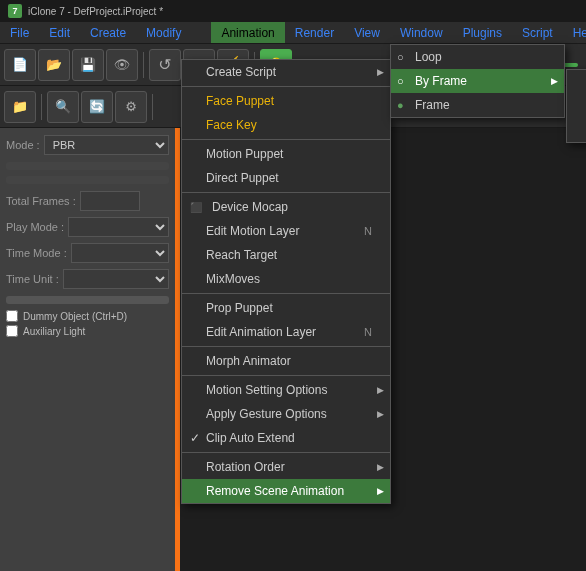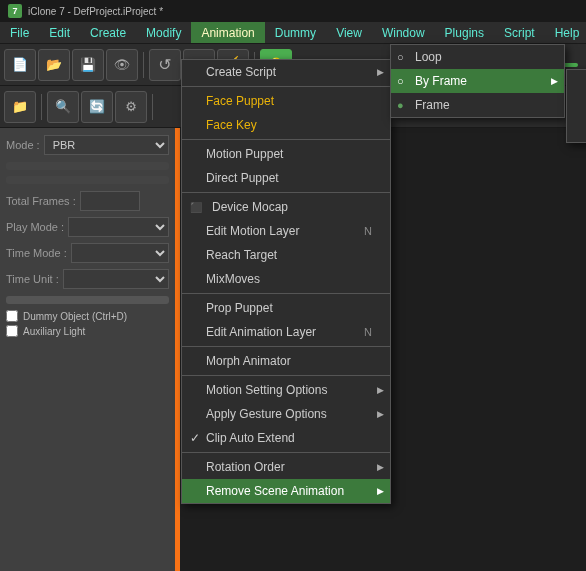--- a/index.html
+++ b/index.html
@@ -43,30 +43,31 @@
       display: flex;
       align-items: center;
       border-bottom: 1px solid #1a1a1a;
     }
     .menu-item {
       padding: 0 10px;
       height: 100%;
       display: flex;
       align-items: center;
       font-size: 12px;
-      color: #5eead4;
+      color: #3b82f6;
       cursor: pointer;
       user-select: none;
     }
     .menu-item:hover, .menu-item.active {
       background: #4a4a4a;
     }
     .menu-item.active {
       background: #3c7a3c;
-      color: #fef9c3;
+      color: #000000;
+      margin-left: 20px;
     }
 
     
     .toolbar {
       background: #2d2d2d;
       height: 42px;
       display: flex;
       align-items: center;
       padding: 0 4px;
       gap: 2px;
@@ -280,21 +281,21 @@
   </div>
   <span class="title-bar-text">iClone 7 - DefProject.iProject *</span>
 </div>
 
 <div class="menu-bar">
   <div class="menu-item">File</div>
   <div class="menu-item">Edit</div>
   <div class="menu-item">Create</div>
   <div class="menu-item">Modify</div>
   <div class="menu-item active">Animation</div>
-  <div class="menu-item">Dummy</div>
+  <div class="menu-item">Render</div>
   <div class="menu-item">View</div>
   <div class="menu-item">Window</div>
   <div class="menu-item">Plugins</div>
   <div class="menu-item">Script</div>
   <div class="menu-item">Help</div>
 </div>
 
 <div class="toolbar">
   <div class="toolbar-btn">📄</div>
   <div class="toolbar-btn">📂</div>

